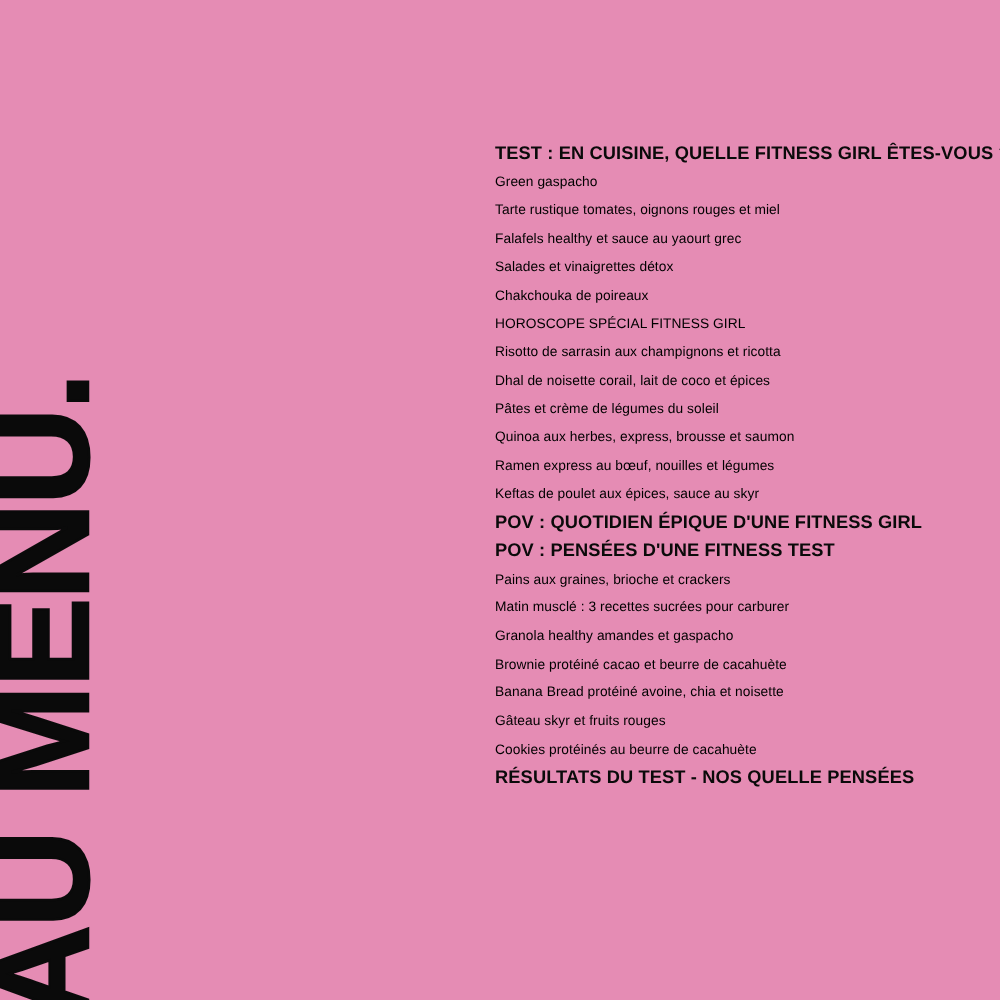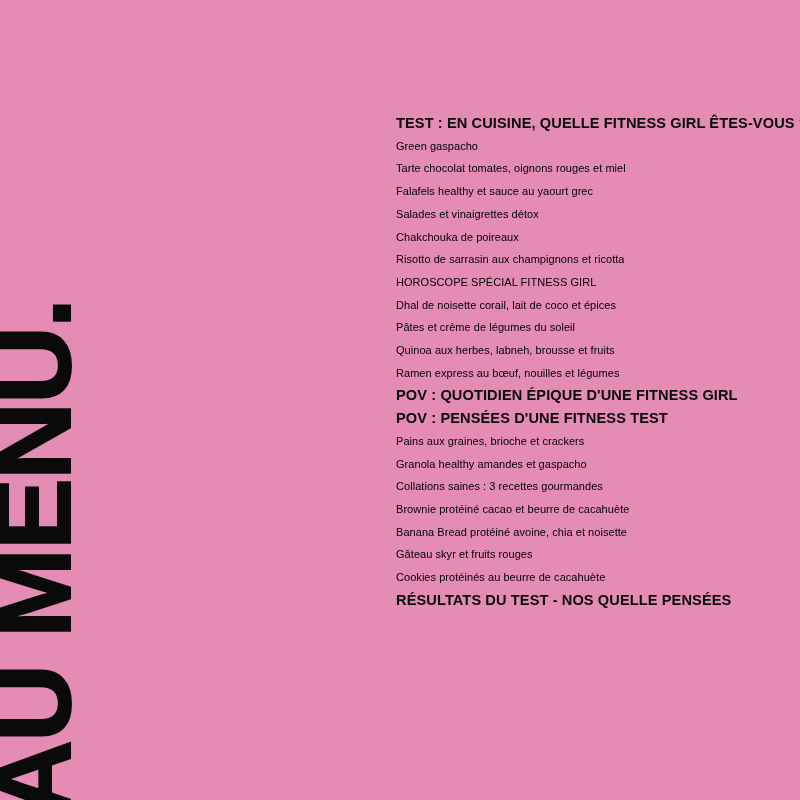--- a/index.html
+++ b/index.html
@@ -73,35 +73,36 @@
 
 <div class="page">
 
   <div class="vertical-title-wrap">
     <div class="vertical-title">AU MENU.</div>
   </div>
 
   <div class="menu-list">
       <div class="menu-item heading">TEST : EN CUISINE, QUELLE FITNESS GIRL ÊTES-VOUS ?</div>
       <div class="menu-item">Green gaspacho</div>
-      <div class="menu-item">Tarte chocolat tomates, oignons rouges et miel</div>
+      <div class="menu-item">Tarte rustique tomates, oignons rouges et miel</div>
       <div class="menu-item">Falafels healthy et sauce au yaourt grec</div>
       <div class="menu-item">Salades et vinaigrettes détox</div>
       <div class="menu-item">Chakchouka de poireaux</div>
+      <div class="menu-item">HOROSCOPE SPÉCIAL FITNESS GIRL</div>
       <div class="menu-item">Risotto de sarrasin aux champignons et ricotta</div>
-      <div class="menu-item">HOROSCOPE SPÉCIAL FITNESS GIRL</div>
       <div class="menu-item">Dhal de noisette corail, lait de coco et épices</div>
       <div class="menu-item">Pâtes et crème de légumes du soleil</div>
-      <div class="menu-item">Quinoa aux herbes, labneh, brousse et fruits</div>
+      <div class="menu-item">Quinoa aux herbes, express, brousse et saumon</div>
       <div class="menu-item">Ramen express au bœuf, nouilles et légumes</div>
+      <div class="menu-item">Keftas de poulet aux épices, sauce au skyr</div>
       <div class="menu-item heading">POV : QUOTIDIEN ÉPIQUE D'UNE FITNESS GIRL</div>
       <div class="menu-item heading">POV : PENSÉES D'UNE FITNESS TEST</div>
       <div class="menu-item">Pains aux graines, brioche et crackers</div>
+      <div class="menu-item">Matin musclé : 3 recettes sucrées pour carburer</div>
       <div class="menu-item">Granola healthy amandes et gaspacho</div>
-      <div class="menu-item">Collations saines : 3 recettes gourmandes</div>
       <div class="menu-item">Brownie protéiné cacao et beurre de cacahuète</div>
       <div class="menu-item">Banana Bread protéiné avoine, chia et noisette</div>
       <div class="menu-item">Gâteau skyr et fruits rouges</div>
       <div class="menu-item">Cookies protéinés au beurre de cacahuète</div>
       <div class="menu-item heading">RÉSULTATS DU TEST - NOS QUELLE PENSÉES</div>
     </div>
 
 </div>
 
 </body></html>

